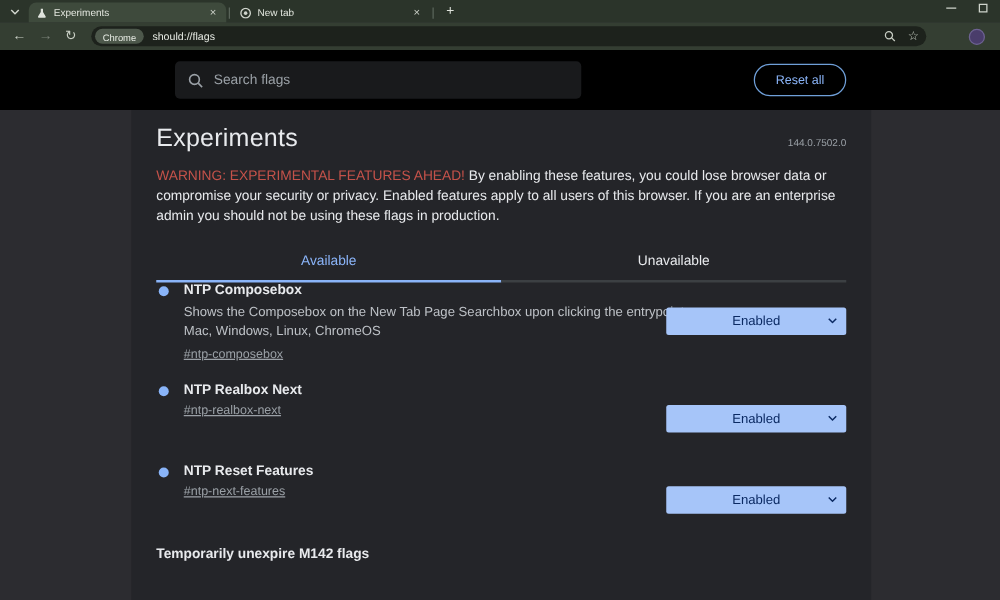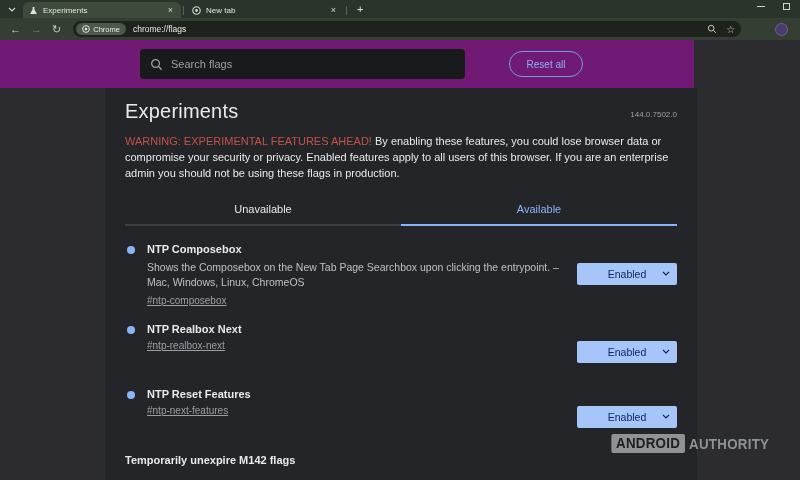--- a/index.html
+++ b/index.html
@@ -20,52 +20,52 @@
   .new-tab-btn { color:#dfe3dc; font-size:11px; line-height:11px; margin:0 0 3px 8px; cursor:pointer; }
   .win-controls { position:absolute; right:10px; top:3px; display:flex; gap:18px; align-items:center; }
   .win-min { width:8px; height:1px; background:#cfd4cc; }
   .win-max { width:7px; height:7px; border:1px solid #cfd4cc; }
 
   
   .toolbar { position:absolute; left:0; top:18px; width:800px; height:22px; background:#343e32; display:flex; align-items:center; }
   .nav-ico { font-size:11px; line-height:11px; color:#c9cfc5; margin-left:10px; cursor:pointer; }
   .nav-ico.disabled { color:#798177; }
   .omnibox { position:relative; margin-left:12px; width:668px; height:16px; background:#1d221c; border-radius:8px; display:flex; align-items:center; }
-  .site-chip { display:flex; align-items:center; gap:3px; height:12px; margin-left:3px; padding:0 6px; background:#4d584b; border-radius:6px; color:#e8ece5; font-size:7.5px; cursor:pointer; }
+  .site-chip { display:flex; align-items:center; gap:3px; height:12px; margin-left:3px; padding:0 6px; background:#4d584b; border-radius:6px; color:#e8ece5; font-size:7.5px; cursor:pointer;flex-direction:column; }
   .url-text { margin-left:7px; font-size:8.5px; color:#e8ece5; }
   .omni-icons { position:absolute; right:6px; top:0; height:16px; display:flex; align-items:center; gap:9px; }
   .star-ico { color:#c9cfc5; font-size:10px; cursor:pointer; }
   .avatar { position:absolute; right:12px; width:13px; height:13px; border-radius:50%; background:#4a3d6b; border:1px solid #6d6292; cursor:pointer; }
 
   
-  .flags-header { position:absolute; left:0; top:40px; width:694px; height:48px; background:#701a75; }
+  .flags-header { position:absolute; left:0; top:40px; width:800px; height:48px; background:#000000; }
   .search-box { position:absolute; left:140px; top:9px; width:325px; height:30px; background:#191a1c; border-radius:4px; display:flex; align-items:center; padding:0 10px; cursor:text; }
   .search-box .ph { margin-left:8px; font-size:11px; color:#9aa0a6; }
-  .reset-all { position:absolute; right:111px; top:11px; width:74px; height:26px; border:1px solid #6f9fd8; border-radius:13px; color:#8ab4f8; font-size:10px; display:flex; align-items:center; justify-content:center; cursor:pointer; background:transparent; }
+  .reset-all { position:absolute; right:123px; top:11px; width:74px; height:26px; border:1px solid #6f9fd8; border-radius:13px; color:#8ab4f8; font-size:10px; display:flex; align-items:center; justify-content:center; cursor:pointer; background:transparent; }
 
   
   .page { position:absolute; left:0; top:88px; width:800px; height:392px; background:#2c2c30; }
   .content { position:absolute; left:105px; top:0; width:592px; height:392px; background:#242529; padding:12px 20px 0 20px; overflow:hidden; }
   .content-head { display:flex; justify-content:space-between; align-items:flex-start; }
   .page-title { font-size:20px; font-weight:400; color:#e8eaed; letter-spacing:0.2px; }
   .version { font-size:8px; color:#9aa0a6; margin-top:10px; }
   .warning { margin-top:11px; font-size:11px; line-height:1.45; color:#e8eaed; }
   .warning .warn-em { color:#c4524a; }
 
   .avail-tabs { display:flex; margin-top:21px; }
   .avail-tab { width:50%; text-align:center; font-size:11px; padding-bottom:9px; border-bottom:2px solid #3c4043; cursor:pointer; color:#e8eaed; }
   .avail-tab.active { color:#8ab4f8; border-bottom-color:#8ab4f8; }
 
-  .flag-list { padding-top:17px; }
+  .flag-list { padding-top:0; }
   .flag-row { position:relative; padding:0 0 0 22px; margin-bottom:15px; min-height:50px; }
   .flag-dot { position:absolute; left:2px; top:3px; width:8px; height:8px; border-radius:50%; background:#89b4f8; }
   .flag-name { font-size:11px; font-weight:700; color:#e8eaed; }
   .flag-desc { margin-top:5px; font-size:10.5px; line-height:1.45; color:#bdc1c6; width:418px; }
   .flag-link { display:inline-block; margin-top:5px; font-size:10px; color:#9aa0a6; text-decoration:underline; cursor:pointer; }
-  .flag-select { position:absolute; right:0; top:18px; width:100px; height:22px; background:#a6c5f9; border-radius:2px; display:flex; align-items:center; justify-content:center; cursor:pointer;margin-left:19px; }
+  .flag-select { position:absolute; right:0; top:18px; width:144px; height:22px; background:#a6c5f9; border-radius:2px; display:flex; align-items:center; justify-content:center; cursor:pointer;margin-left:19px; }
   .flag-select .sel-label { font-size:10.5px; color:#0b2a63; }
   .flag-select svg { position:absolute; right:7px; top:8px; }
   .flag-row.r1 .flag-select { top:20px; }
 
   .footer-heading { margin-top:16px; font-size:11px; font-weight:700; color:#e8eaed; }
 
   
   .watermark { position:absolute; right:24px; bottom:27px; display:flex; align-items:center; font-weight:700; font-size:14.5px; letter-spacing:0.3px; }
   .wm-left { background:#8f9394; color:#1f1f1f; padding:1px 5px 2px 5px; border-radius:2px; transform:scaleX(0.92); transform-origin:right; }
   .wm-right { color:#8f9394; margin-left:4px; transform:scaleX(0.92); transform-origin:left; }
@@ -110,21 +110,21 @@
     <span class="nav-ico disabled">→</span>
     <span class="nav-ico">↻</span>
     <div class="omnibox">
       <div class="site-chip">
         <svg width="8" height="8" viewBox="0 0 10 10">
           <circle cx="5" cy="5" r="4.2" fill="none" stroke="#e8ece5" stroke-width="1.2"></circle>
           <circle cx="5" cy="5" r="1.6" fill="#e8ece5"></circle>
         </svg>
         <span>Chrome</span>
       </div>
-      <span class="url-text">chrome://flags</span>
+      <span class="url-text">should://flags</span>
       <div class="omni-icons">
         <svg width="10" height="10" viewBox="0 0 12 12">
           <circle cx="5" cy="5" r="3.4" fill="none" stroke="#c9cfc5" stroke-width="1.2"></circle>
           <line x1="7.6" y1="7.6" x2="10.6" y2="10.6" stroke="#c9cfc5" stroke-width="1.2"></line>
         </svg>
         <span class="star-ico">☆</span>
       </div>
     </div>
     <div class="avatar"></div>
   </div>
@@ -146,22 +146,22 @@
       <div class="content-head">
         <div class="page-title">Experiments</div>
         <div class="version">144.0.7502.0</div>
       </div>
 
       <div class="warning">
         <span class="warn-em">WARNING: EXPERIMENTAL FEATURES AHEAD!</span><span> By enabling these features, you could lose browser data or compromise your security or privacy. Enabled features apply to all users of this browser. If you are an enterprise admin you should not be using these flags in production.</span>
       </div>
 
       <div class="avail-tabs">
+        <div class="avail-tab active">Available</div>
         <div class="avail-tab">Unavailable</div>
-        <div class="avail-tab active">Available</div>
       </div>
 
       <div class="flag-list">
 
         <div class="flag-row r1">
           <div class="flag-dot"></div>
           <div class="flag-name">NTP Composebox</div>
           <div class="flag-desc">Shows the Composebox on the New Tab Page Searchbox upon clicking the entrypoint. – Mac, Windows, Linux, ChromeOS</div>
           <a class="flag-link">#ntp-composebox</a>
           <div class="flag-select">
@@ -195,18 +195,14 @@
               </svg>
           </div>
         </div>
 
         <div class="footer-heading">Temporarily unexpire M142 flags</div>
       </div>
 
     </div>
   </div>
 
-  <div class="watermark">
-    <span class="wm-left">ANDROID</span>
-    <span class="wm-right">AUTHORITY</span>
-  </div>
 
 </div>
 
 </body></html>

